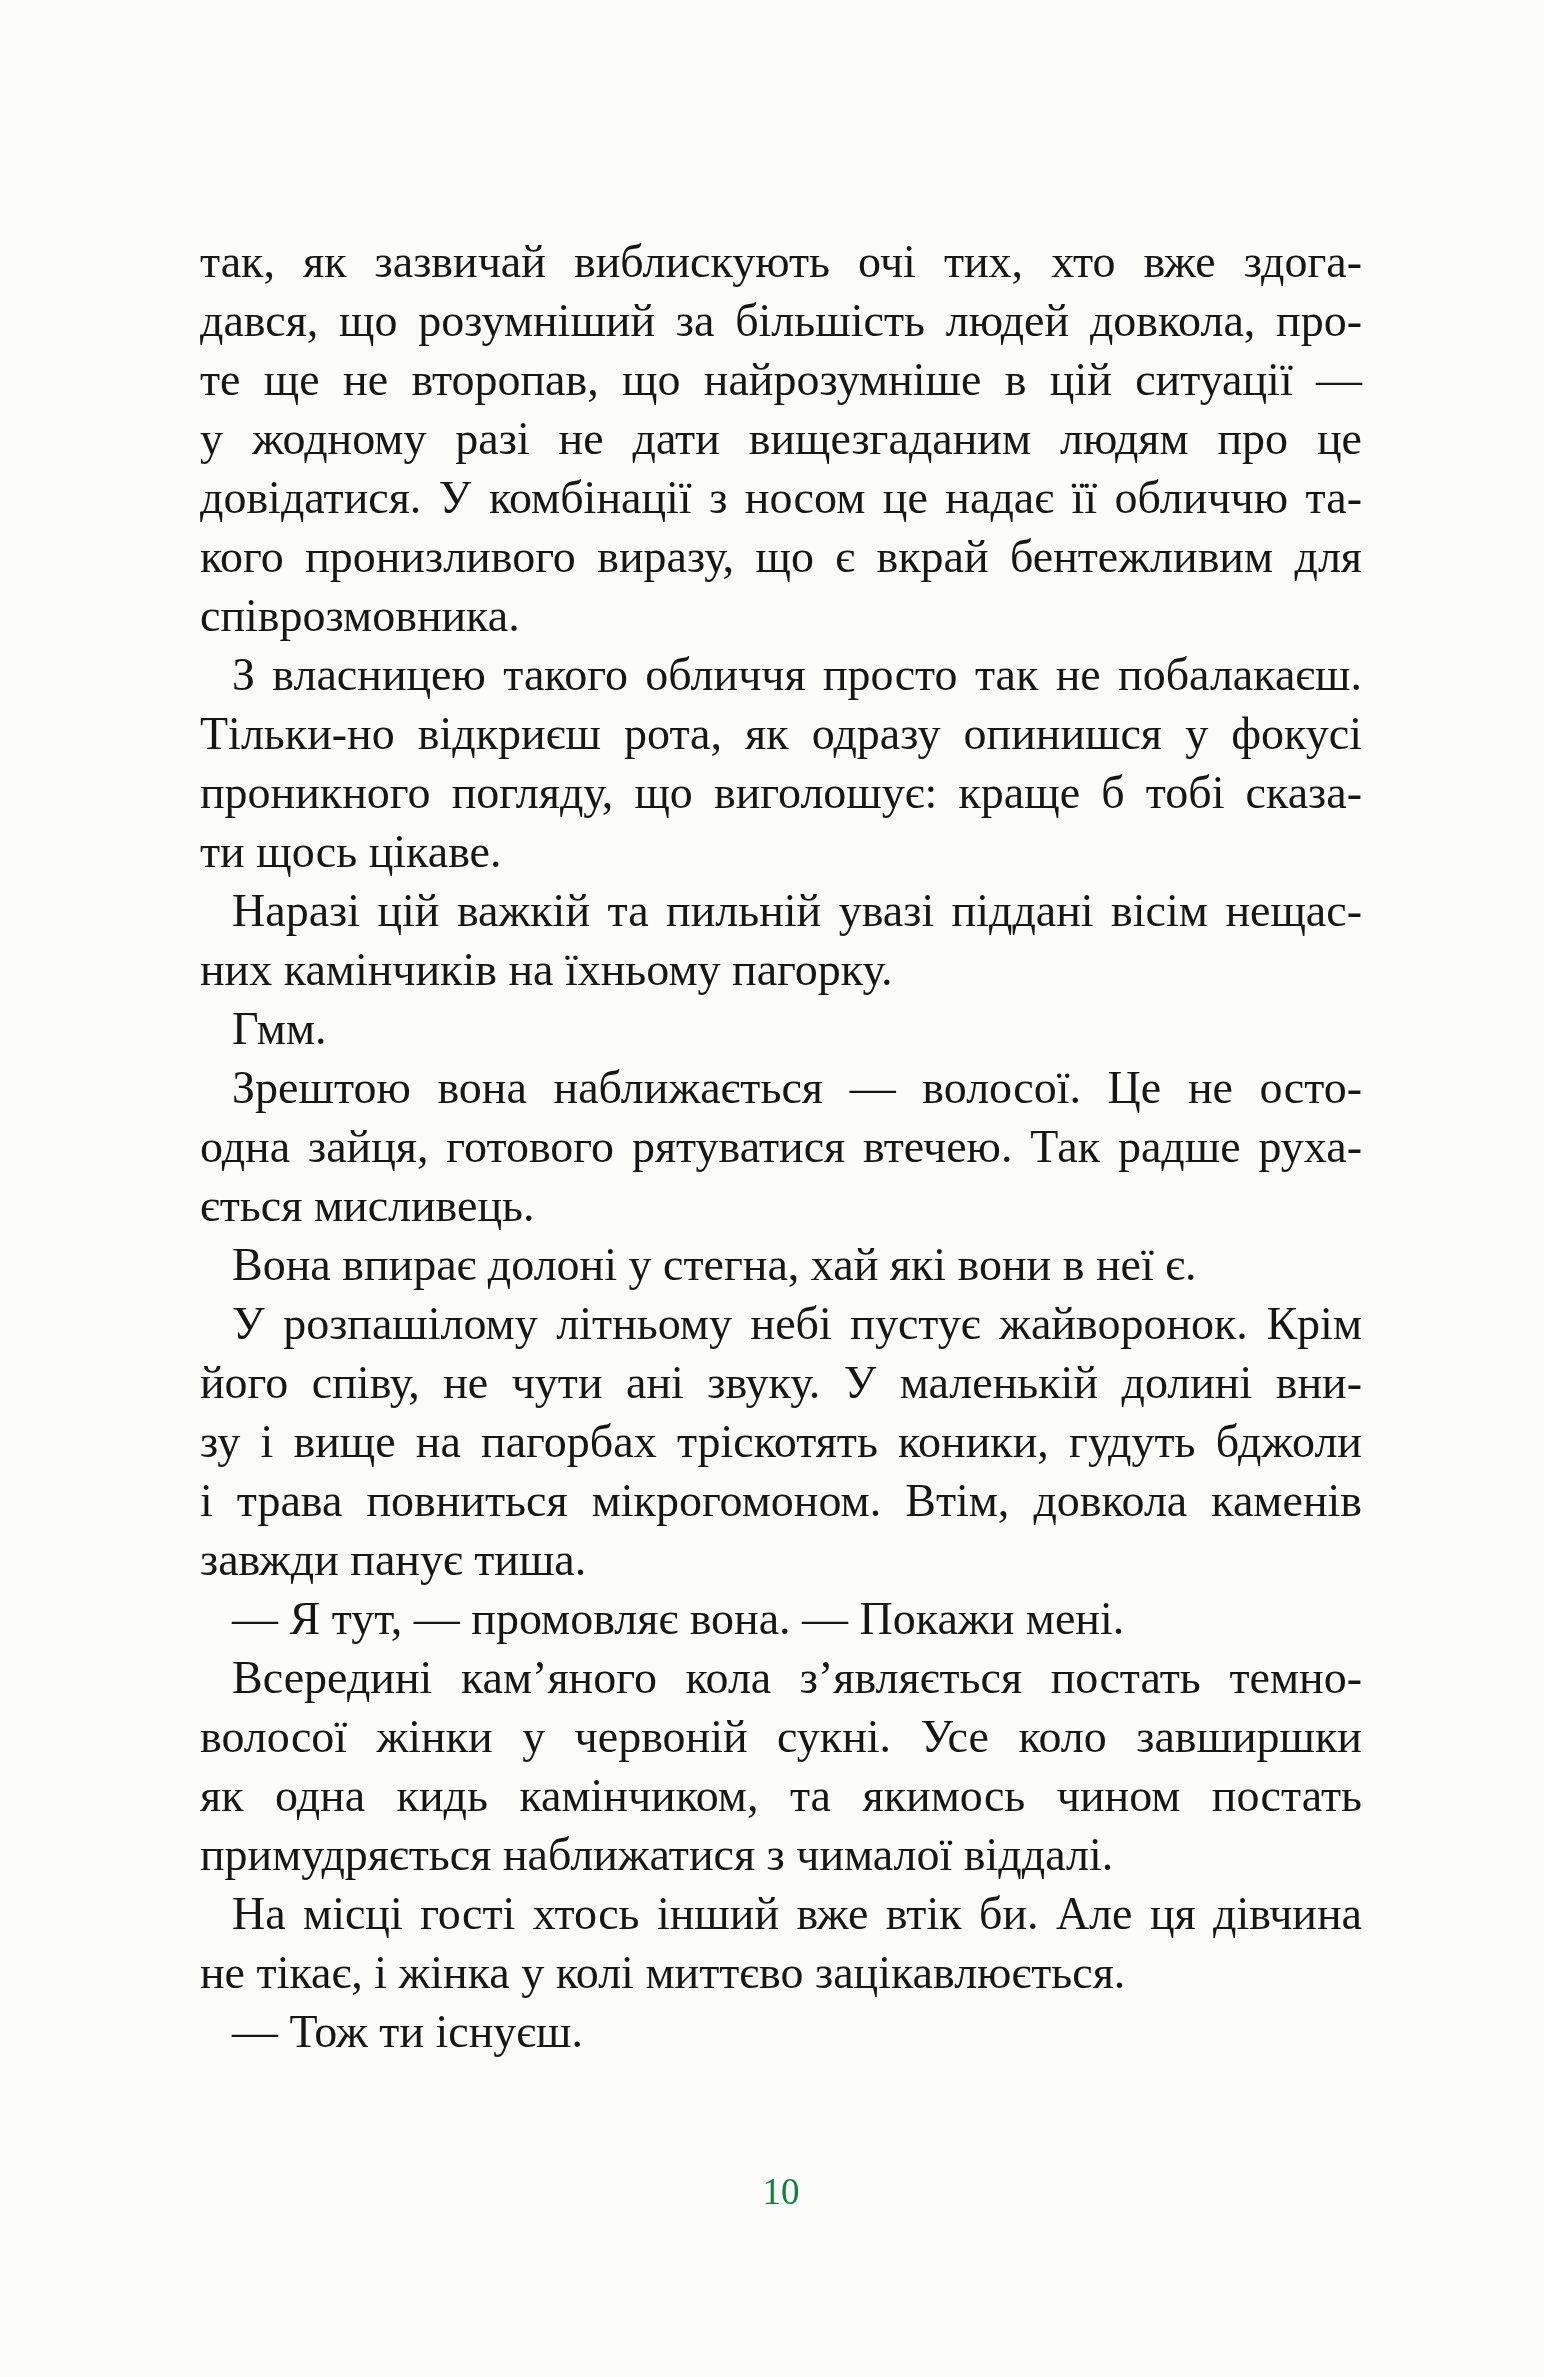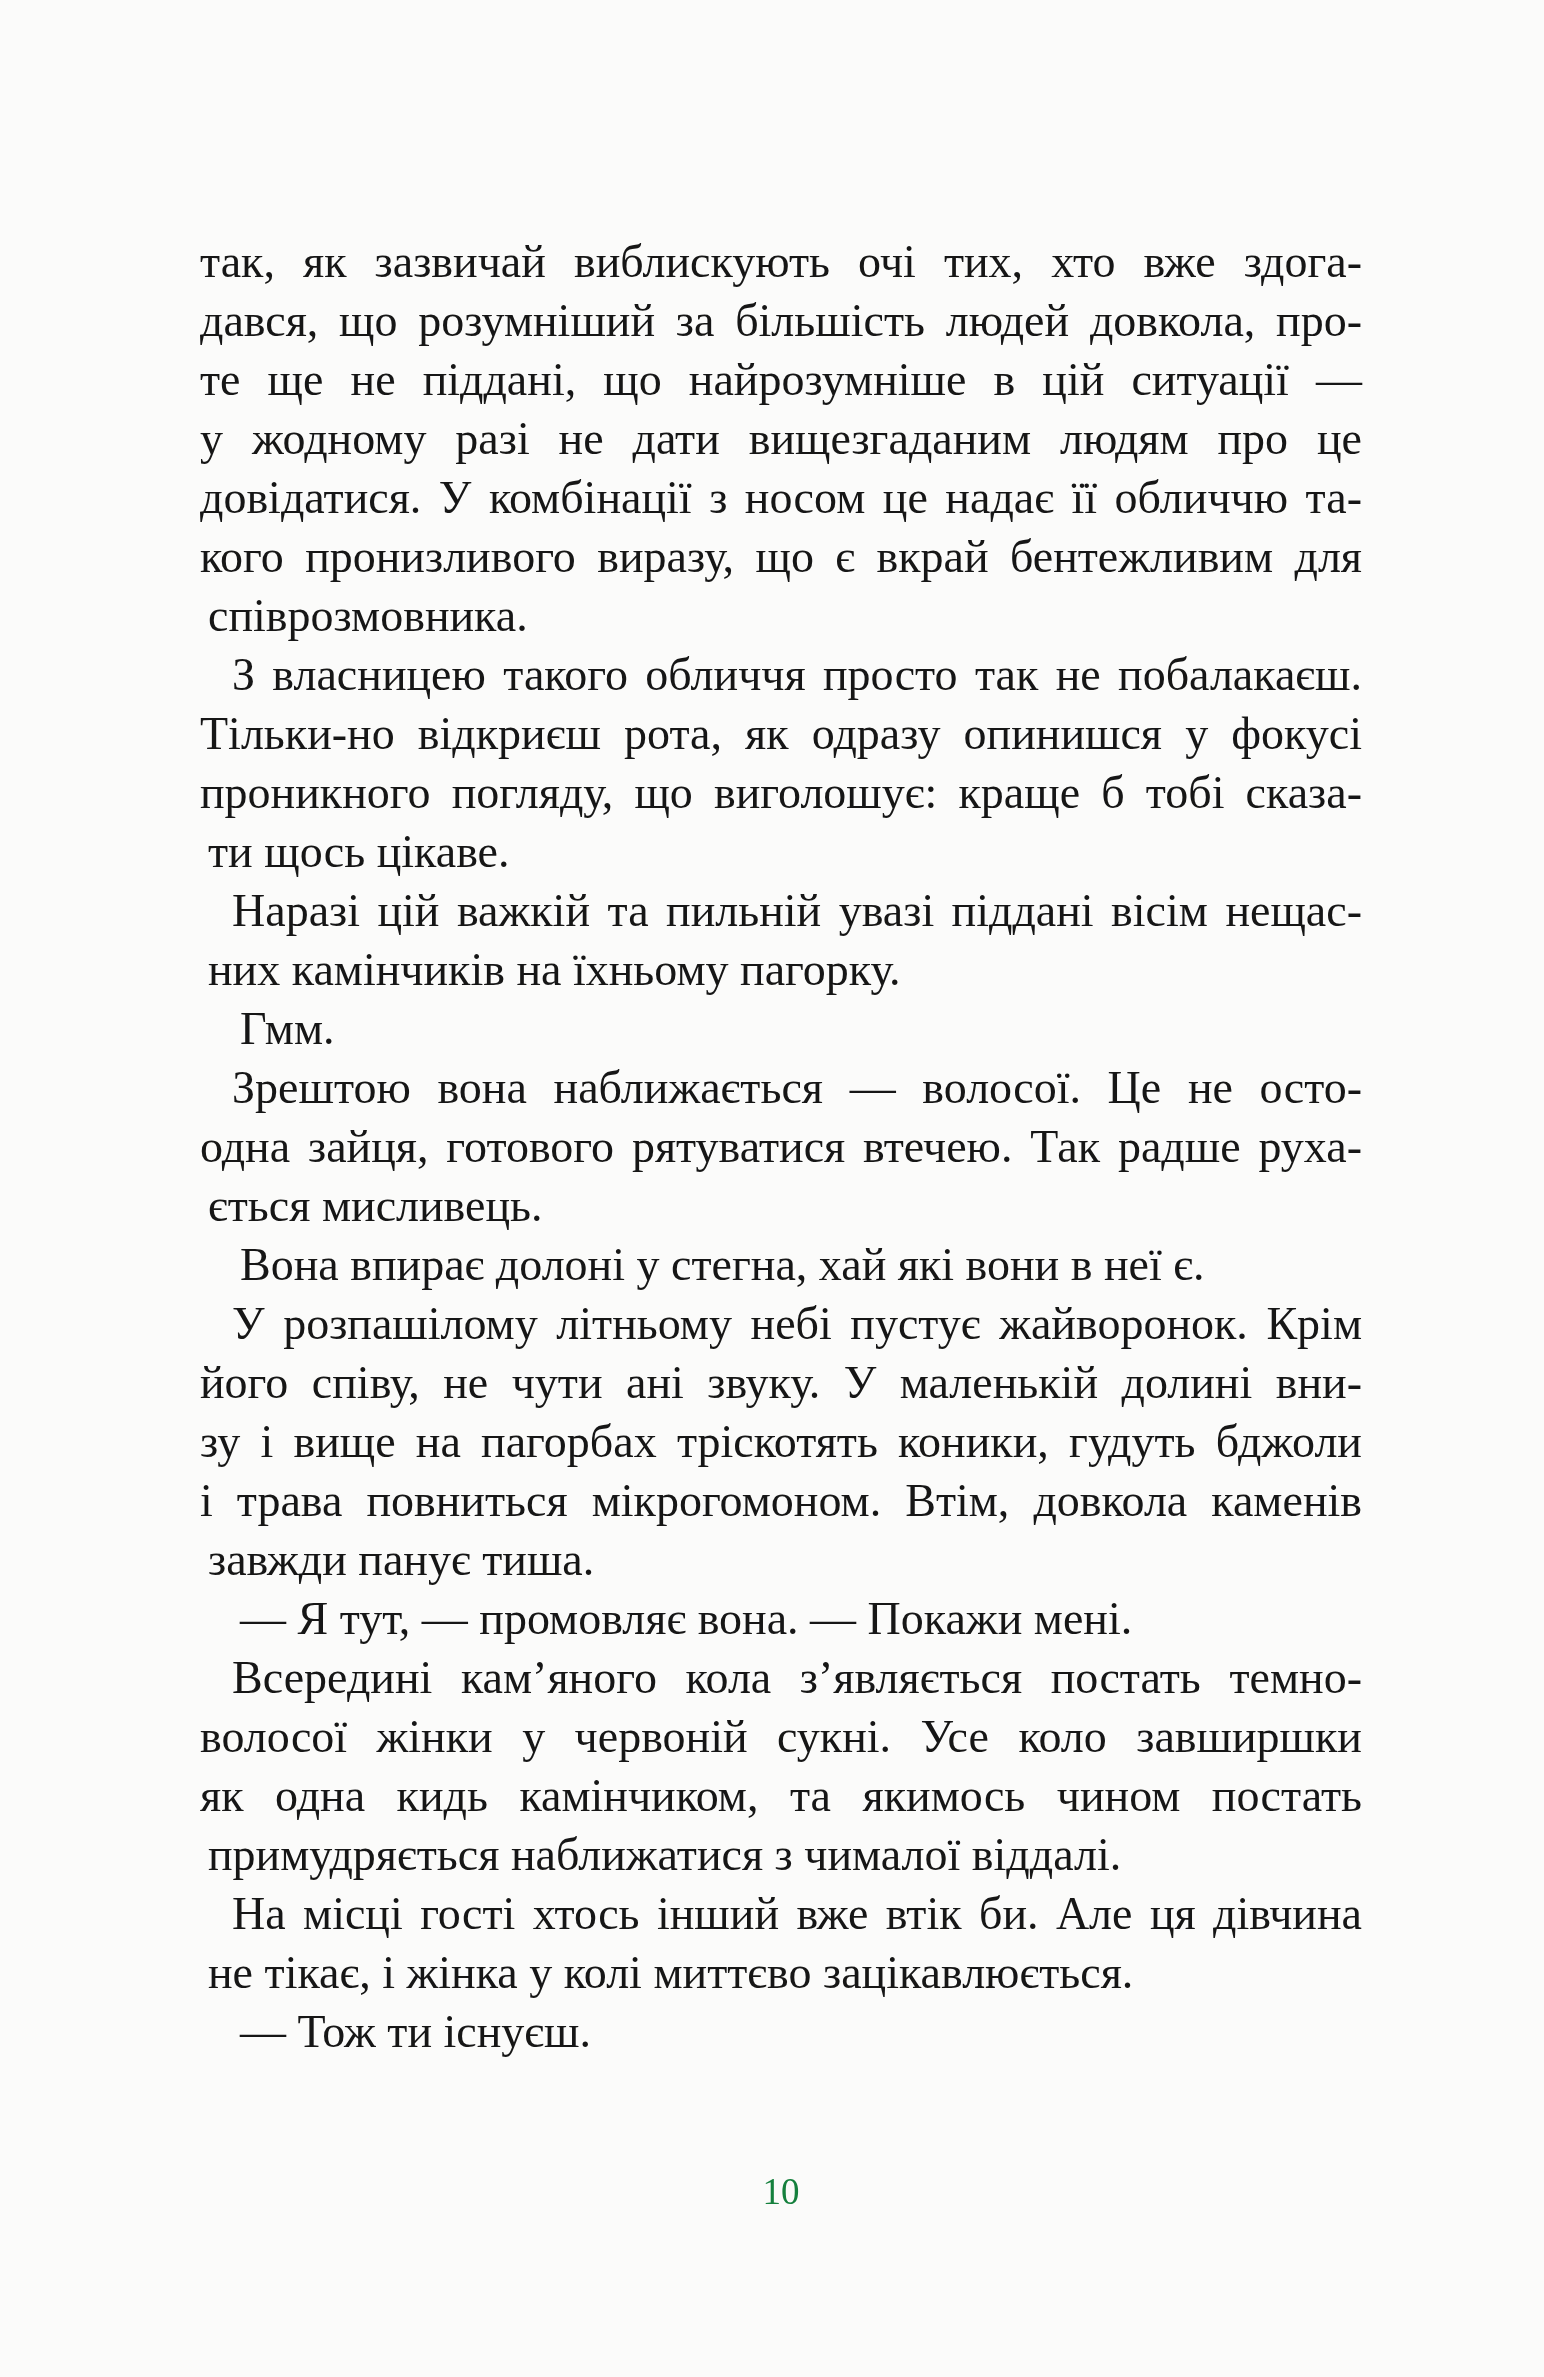--- a/index.html
+++ b/index.html
@@ -25,21 +25,20 @@
   .line {
     font-size: 46px;
     line-height: 59px;
     text-align: justify;
     text-align-last: justify;
     white-space: normal;
     letter-spacing: 0;
   }
   .line.last {
     text-align-last: left;
-    margin-left: 8px;
   }
   .line.indent {
     text-indent: 32px;
   }
   .page-number {
     position: absolute;
     left: 200px;
     top: 2172px;
     width: 1162px;
     text-align: center;
@@ -48,21 +47,21 @@
     color: #15803d;
   }
 </style>
 </head>
 <body>
 
 <div class="page">
   <main class="text-block" id="text-block">
       <div class="line">так, як зазвичай виблискують очі тих, хто вже здога-</div>
       <div class="line">дався, що розумніший за більшість людей довкола, про-</div>
-      <div class="line">те ще не піддані, що найрозумніше в цій ситуації —</div>
+      <div class="line">те ще не второпав, що найрозумніше в цій ситуації —</div>
       <div class="line">у жодному разі не дати вищезгаданим людям про це</div>
       <div class="line">довідатися. У комбінації з носом це надає її обличчю та-</div>
       <div class="line">кого пронизливого виразу, що є вкрай бентежливим для</div>
       <div class="line last">співрозмовника.</div>
       <div class="line indent">З власницею такого обличчя просто так не побалакаєш.</div>
       <div class="line">Тільки-но відкриєш рота, як одразу опинишся у фокусі</div>
       <div class="line">проникного погляду, що виголошує: краще б тобі сказа-</div>
       <div class="line last">ти щось цікаве.</div>
       <div class="line indent">Наразі цій важкій та пильній увазі піддані вісім нещас-</div>
       <div class="line last">них камінчиків на їхньому пагорку.</div>

